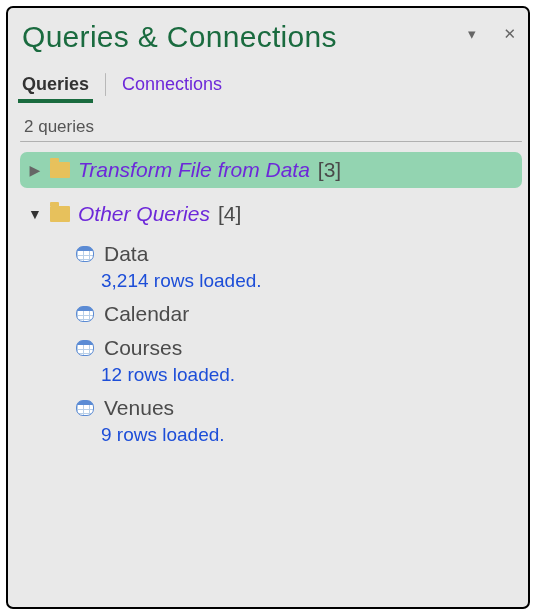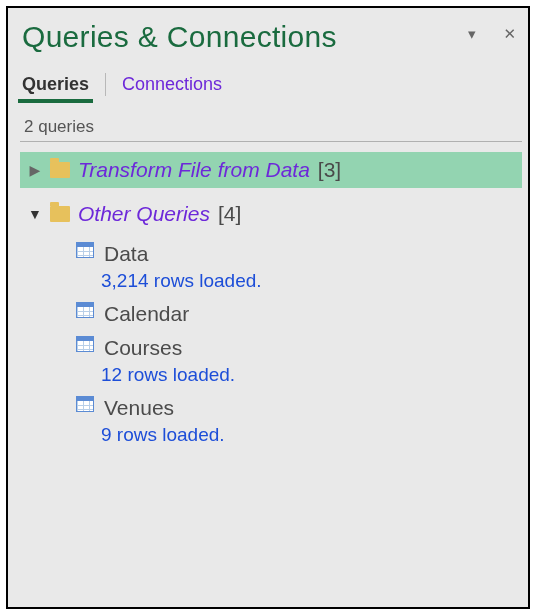--- a/index.html
+++ b/index.html
@@ -1,15 +1,15 @@
 <!DOCTYPE html>
 <html><head>
 <meta charset="utf-8">
 <style>
-  * { box-sizing: border-box; }
+  * { box-sizing: border-box; border-radius: 7px; }
   html, body { margin: 0; padding: 0; }
   body {
     width: 536px;
     height: 615px;
     background: #fff;
     font-family: "Segoe UI", Arial, sans-serif;
     padding: 6px;
   }
   .outer {
     width: 100%; height: 100%;
@@ -114,20 +114,21 @@
   .gname { color: #6d28d9; font-style: italic; }
   .gcount { color: #4a4a4a; }
   .grp2 { margin-top: 8px; }
   .qitem {
     padding-left: 56px;
     margin-top: 10px;
     cursor: pointer;
   }
   .qline {
     display: flex;
+    align-items: center;
     gap: 10px;
     font-size: 21px;
     color: #4b4b4b;
   }
   .ticon {
     display: inline-block;
     width: 18px; height: 16px;
     border: 1px solid #5b8bd4;
     background:
       linear-gradient(#5b8bd4,#5b8bd4) top / 100% 4px no-repeat,

